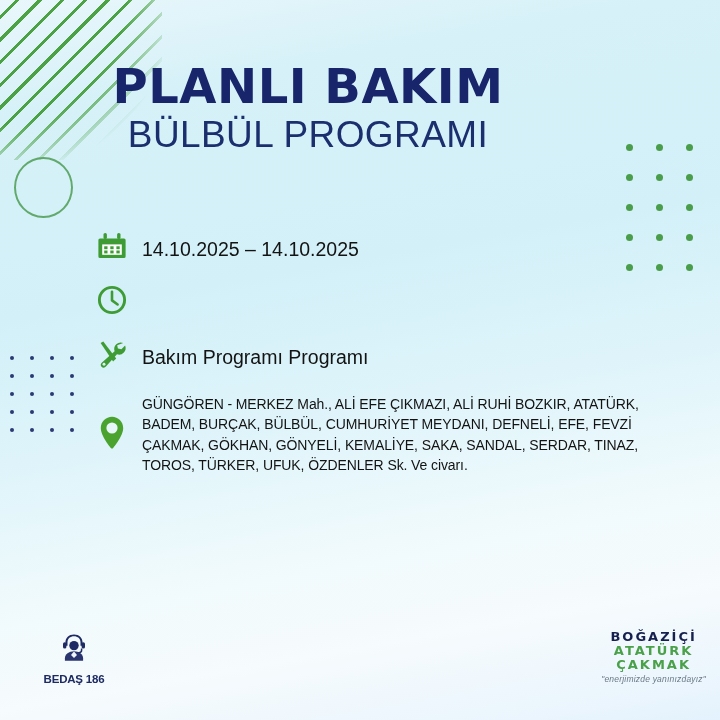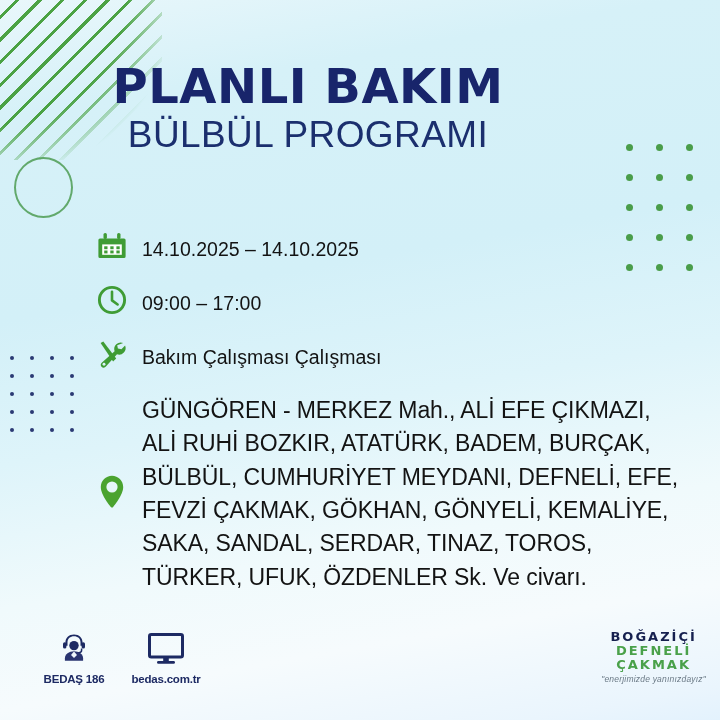--- a/index.html
+++ b/index.html
@@ -137,21 +137,21 @@
     justify-content: flex-start;
   }
   .row .txt {
     font-size: 19.5px;
     color: #131313;
     line-height: 1.38;
     padding-top: 6px;
   }
   #row-address { margin-bottom: 0; }
   #row-address .txt {
-    font-size: 23px;
+    font-size: 14px;
     line-height: 1.45;
     letter-spacing: -0.1px;
     max-width: 545px;
   }
   #row-address .ic { padding-top: 2px; }
 
   
   .footer {
     position: absolute;
     left: 0;
@@ -281,34 +281,33 @@
       <div class="txt">14.10.2025 – 14.10.2025</div>
     </div>
 
     <div class="row">
       <div class="ic">
         <svg width="32" height="32" viewBox="0 0 32 32" aria-hidden="true">
           <circle cx="16" cy="16" r="12.6" fill="none" stroke="#3f9c35" stroke-width="2.9"></circle>
           <path d="M16 7.8v8.6l5.6 4.1" fill="none" stroke="#3f9c35" stroke-width="2.6" stroke-linecap="round" stroke-linejoin="round"></path>
         </svg>
       </div>
-      <div class="txt">09:00 – 17:00</div>
     </div>
 
     <div class="row">
       <div class="ic">
         <svg width="32" height="32" viewBox="0 0 32 32" aria-hidden="true">
           <g fill="#3f9c35">
             <path d="M4.6 5.1 L7.3 3.6 L20.2 20.6 L17.1 23.6 Z"></path>
             <path d="M27.2 4.9a6.6 6.6 0 0 0-8.6 8.3L6.0 24.4a2.9 2.9 0 1 0 3.9 4.2l11.1-12.3a6.6 6.6 0 0 0 8.1-8.8l-3.7 3.7-3.5-.6-.7-3.4z"></path>
             <circle cx="8.0" cy="26.2" r="1.45" fill="#d9f2f8"></circle>
           </g>
         </svg>
       </div>
-      <div class="txt">Bakım Çalışması Çalışması</div>
+      <div class="txt">Bakım Programı Programı</div>
     </div>
 
     <div class="row" id="row-address">
       <div class="ic">
         <svg width="32" height="36" viewBox="0 0 32 36" aria-hidden="true">
           <path d="M16 1.8c-6.2 0-11.2 5-11.2 11.2 0 8.1 9.6 19.4 10.1 19.9a1.5 1.5 0 0 0 2.3 0c.4-.5 10-11.8 10-19.9 0-6.2-5-11.2-11.2-11.2z" fill="#4aa32f"></path>
           <circle cx="16" cy="13.0" r="5.6" fill="#e6f6f9"></circle>
         </svg>
       </div>
       <div class="txt">GÜNGÖREN - MERKEZ Mah., ALİ EFE ÇIKMAZI, ALİ RUHİ BOZKIR, ATATÜRK, BADEM, BURÇAK, BÜLBÜL, CUMHURİYET MEYDANI, DEFNELİ, EFE, FEVZİ ÇAKMAK, GÖKHAN, GÖNYELİ, KEMALİYE, SAKA, SANDAL, SERDAR, TINAZ, TOROS, TÜRKER, UFUK, ÖZDENLER Sk. Ve civarı.</div>
@@ -328,36 +327,26 @@
             <rect x="25.6" y="12.2" width="3.4" height="6.4" rx="1.7" fill="#1d2a63"></rect>
             <path d="M25.6 18.6v1.7c0 1.4-1.2 2.4-2.8 2.4h-2.1" fill="none" stroke="#1d2a63" stroke-width="1.5"></path>
             <circle cx="18" cy="15.6" r="4.7" fill="#1d2a63"></circle>
             <path d="M18 21.2c-5.0 0-9.1 3.1-9.1 7.0v2.6h18.2v-2.6c0-3.9-4.1-7.0-9.1-7.0z" fill="#2a3570"></path>
             <path d="M18 21.6 L15.0 25.0 L18 28.0 L21.0 25.0 Z" fill="#eef6fb"></path>
           </svg>
         </div>
         <div class="cap">BEDAŞ 186</div>
       </div>
 
-      <div class="item">
-        <div class="glyph">
-          <svg width="40" height="36" viewBox="0 0 40 36" aria-hidden="true">
-            <rect x="3.5" y="4.5" width="33" height="22.5" rx="1.8" fill="none" stroke="#1d2a63" stroke-width="3"></rect>
-            <rect x="17.2" y="27" width="5.6" height="4.6" fill="#1d2a63"></rect>
-            <rect x="11.0" y="31.0" width="18" height="2.8" rx="1.4" fill="#1d2a63"></rect>
-          </svg>
-        </div>
-        <div class="cap">bedas.com.tr</div>
-      </div>
 
 
     </div>
 
     <div class="brand">
       <div class="b1">BOĞAZİÇİ</div>
-      <div class="b2">DEFNELİ</div>
+      <div class="b2">ATATÜRK</div>
       <div class="b3">ÇAKMAK</div>
       <div class="slogan">"enerjimizde yanınızdayız"</div>
     </div>
 
   </div>
 
 </div>
 
 </body></html>

